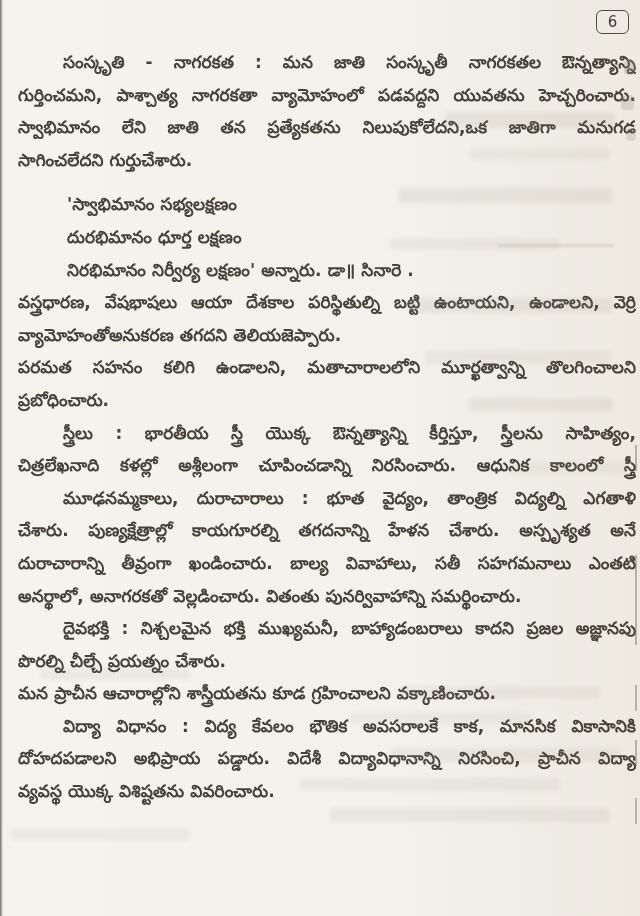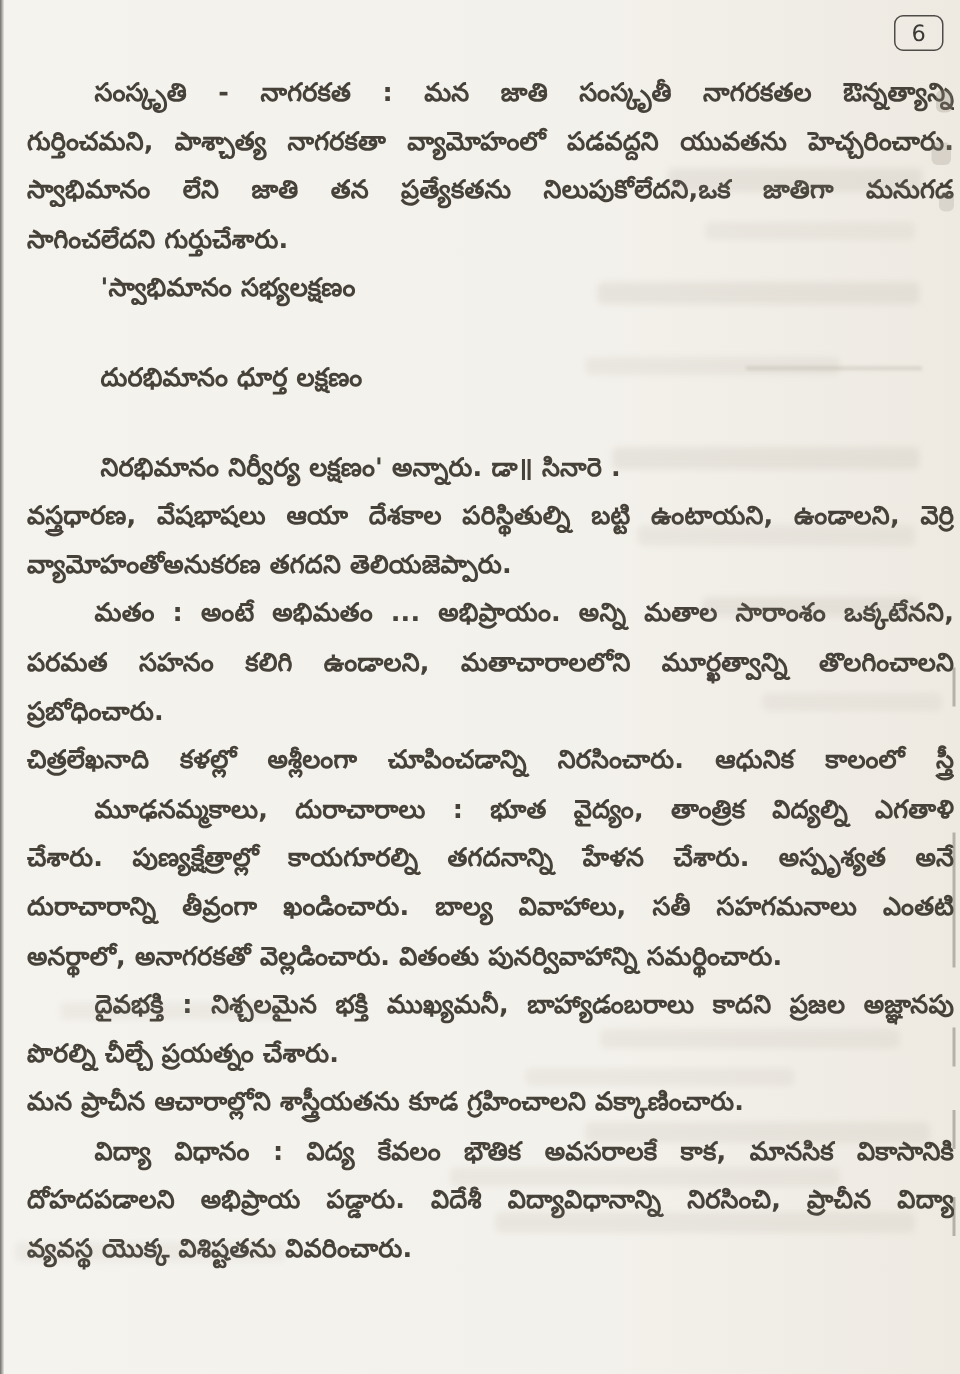--- a/index.html
+++ b/index.html
@@ -29,22 +29,22 @@
   .line {
     height:32.6px; line-height:32.6px;
     white-space:nowrap; overflow:hidden;font-weight:bold;
   }
   .line.j {
     white-space:normal;
     text-align:justify;
     text-align-last:justify;
   }
   .line.para { text-indent:45px; }
-  .line.quote { padding-left:49px;margin-top:27px; }
-  .line:not(.quote) + .line.quote { margin-top:0; }
+  .line.quote { padding-left:49px; }
+  .line:not(.quote) + .line.quote { margin-top:12px; }
   
   .smudge {
     position:absolute; background:#988f82; opacity:.13;
     filter:blur(2px); border-radius:4px;
   }
   .tick {
     position:absolute; width:2px; background:#57544d; opacity:.38;
   }
 </style>
 </head>
@@ -61,23 +61,23 @@
   <div class="text-area">
       <div class="line para j">సంస్కృతి - నాగరకత : మన జాతి సంస్కృతీ నాగరకతల ఔన్నత్యాన్ని</div>
       <div class="line j">గుర్తించమని, పాశ్చాత్య నాగరకతా వ్యామోహంలో పడవద్దని యువతను హెచ్చరించారు.</div>
       <div class="line j">స్వాభిమానం లేని జాతి తన ప్రత్యేకతను నిలుపుకోలేదని,ఒక జాతిగా మనుగడ</div>
       <div class="line">సాగించలేదని గుర్తుచేశారు.</div>
       <div class="line quote">'స్వాభిమానం సభ్యలక్షణం</div>
       <div class="line quote">దురభిమానం ధూర్త లక్షణం</div>
       <div class="line quote">నిరభిమానం నిర్వీర్య లక్షణం' అన్నారు. డా॥  సినారె .</div>
       <div class="line j">వస్త్రధారణ, వేషభాషలు ఆయా దేశకాల పరిస్థితుల్ని బట్టి ఉంటాయని, ఉండాలని, వెర్రి</div>
       <div class="line">వ్యామోహంతోఅనుకరణ తగదని తెలియజెప్పారు.</div>
-      <div class="line para j">మతం : అంటే అభిమతం ... అభిప్రాయం. అన్ని మతాల సారాంశం ఒక్కటేనని,</div>
       <div class="line j">పరమత సహనం కలిగి ఉండాలని, మతాచారాలలోని మూర్ఖత్వాన్ని తొలగించాలని</div>
       <div class="line">ప్రబోధించారు.</div>
+      <div class="line para j">స్త్రీలు : భారతీయ స్త్రీ యొక్క ఔన్నత్యాన్ని కీర్తిస్తూ, స్త్రీలను సాహిత్యం,</div>
       <div class="line j">చిత్రలేఖనాది కళల్లో అశ్లీలంగా చూపించడాన్ని నిరసించారు. ఆధునిక కాలంలో స్త్రీ</div>
       <div class="line para j">మూఢనమ్మకాలు, దురాచారాలు : భూత వైద్యం, తాంత్రిక విద్యల్ని ఎగతాళి</div>
       <div class="line j">చేశారు. పుణ్యక్షేత్రాల్లో కాయగూరల్ని తగదనాన్ని హేళన చేశారు. అస్పృశ్యత అనే</div>
       <div class="line j">దురాచారాన్ని తీవ్రంగా ఖండించారు. బాల్య వివాహాలు, సతీ సహగమనాలు ఎంతటి</div>
       <div class="line">అనర్థాలో, అనాగరకతో వెల్లడించారు. వితంతు పునర్వివాహాన్ని సమర్థించారు.</div>
       <div class="line para j">దైవభక్తి : నిశ్చలమైన భక్తి ముఖ్యమనీ, బాహ్యాడంబరాలు కాదని ప్రజల అజ్ఞానపు</div>
       <div class="line">పొరల్ని చీల్చే ప్రయత్నం చేశారు.</div>
       <div class="line">మన ప్రాచీన ఆచారాల్లోని శాస్త్రీయతను  కూడ గ్రహించాలని వక్కాణించారు.</div>
       <div class="line para j">విద్యా విధానం : విద్య కేవలం భౌతిక అవసరాలకే కాక, మానసిక వికాసానికి</div>
       <div class="line j">దోహదపడాలని అభిప్రాయ పడ్డారు. విదేశీ విద్యావిధానాన్ని నిరసించి, ప్రాచీన విద్యా</div>

